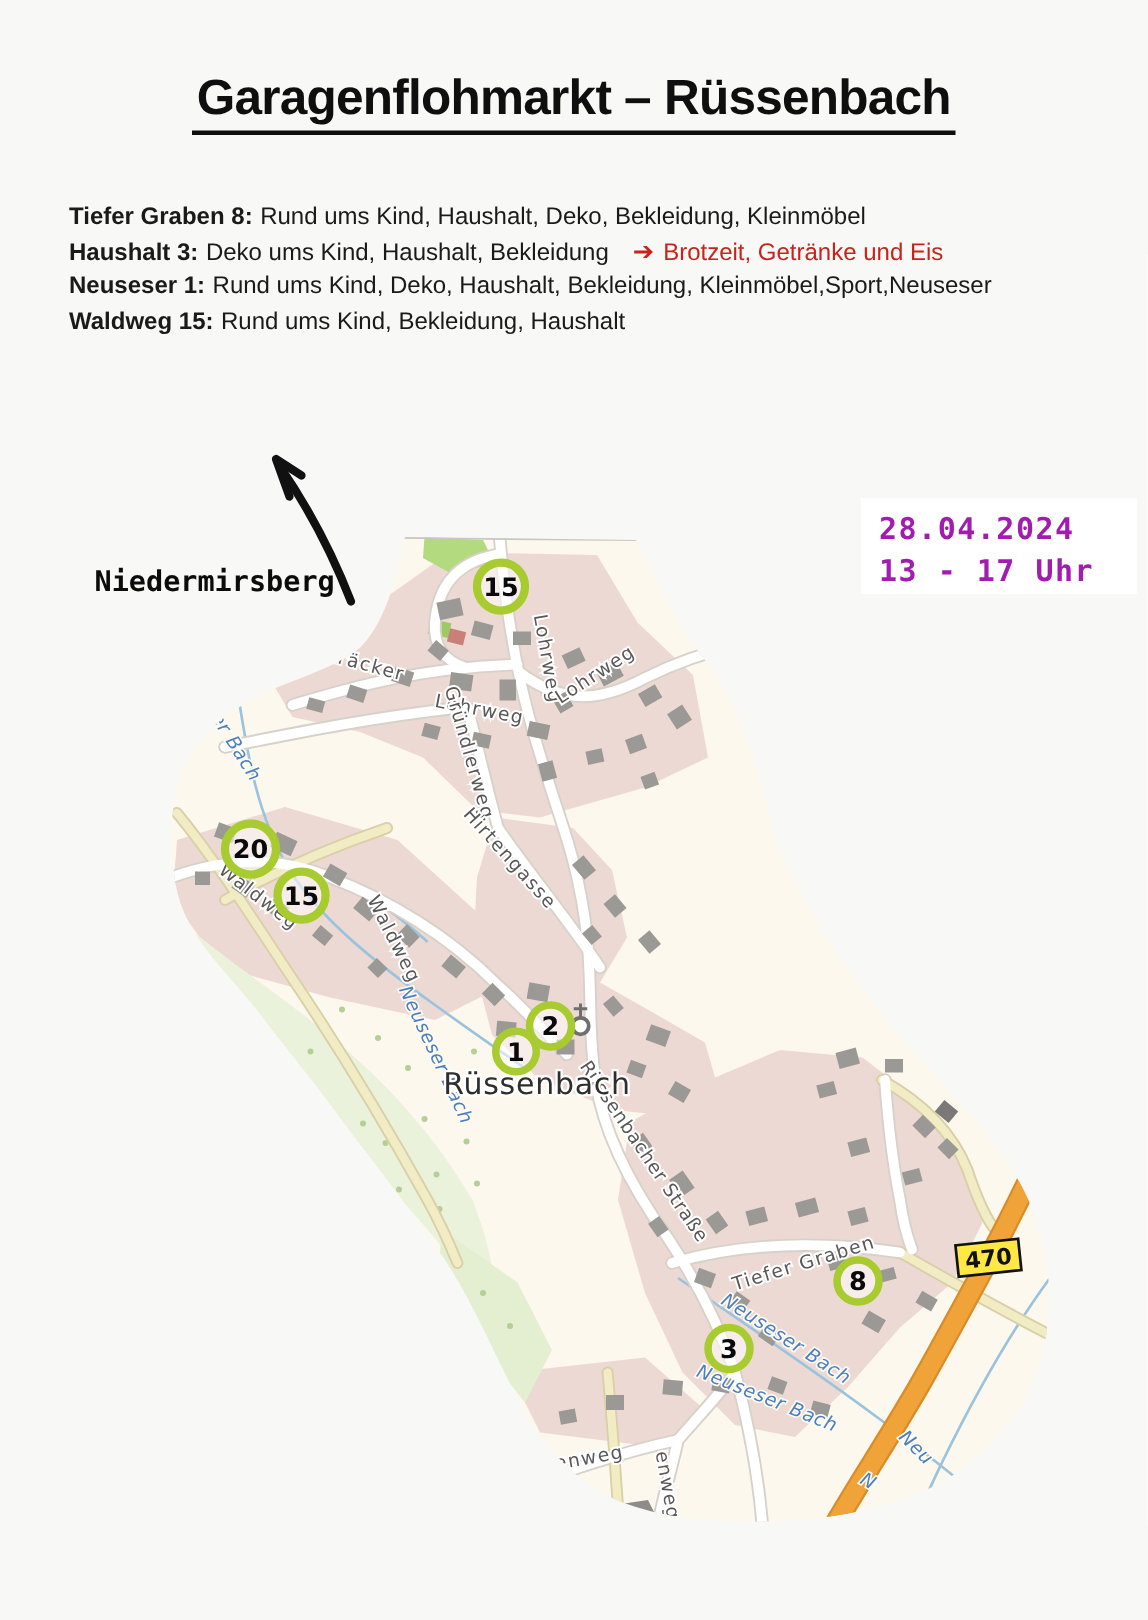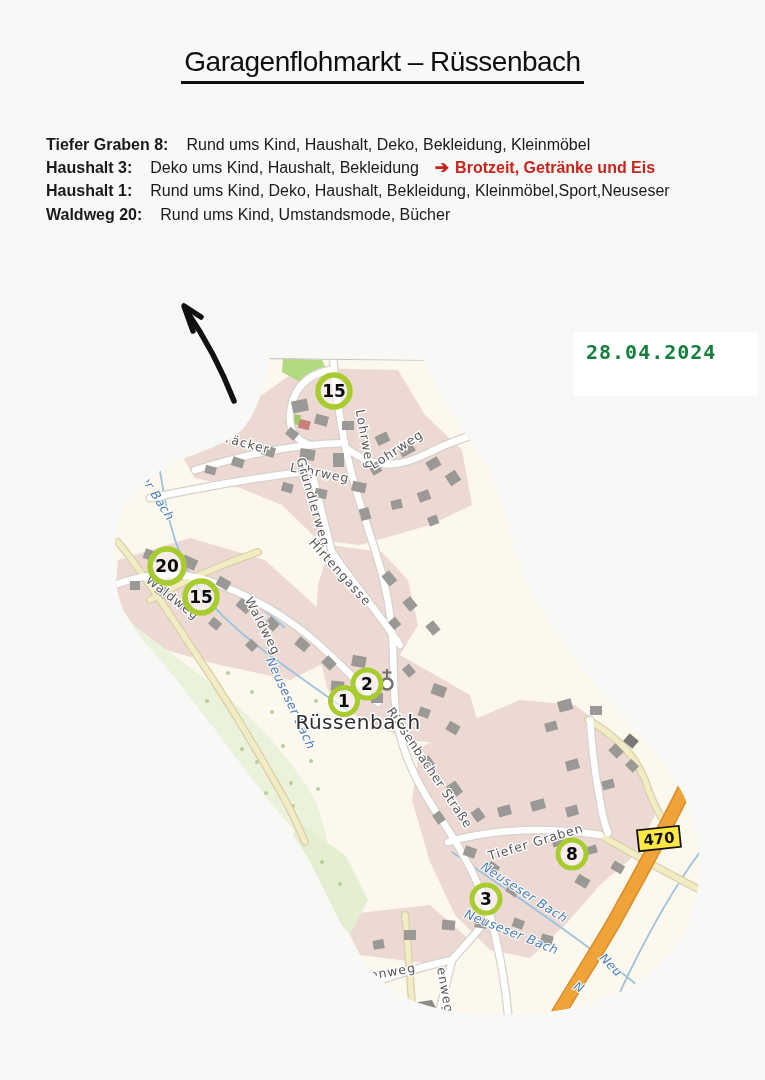--- a/index.html
+++ b/index.html
@@ -3,34 +3,34 @@
 <meta charset="utf-8">
 <style>
   html,body{margin:0;padding:0;}
   .page{
     position:relative; width:765px; height:1080px;
     background:#f8f8f7; overflow:hidden;
     font-family:"Liberation Sans", sans-serif; color:#1a1a1a;
   }
   .title-wrap{position:absolute; top:46px; left:0; width:100%; text-align:center;}
   .title{
-    display:inline-block; font-size:28px; font-weight:normal; letter-spacing:-0.5px;
+    display:inline-block; font-size:33px; font-weight:bold; letter-spacing:-0.5px;
     color:#0f0f0f; border-bottom:3px solid #0f0f0f; padding:0 3px 3px 3px;
   }
   .listings{position:absolute; top:133px; left:46px; width:690px;}
   .row{height:23.2px; line-height:23.2px; font-size:16px; white-space:nowrap;}
-  .addr{font-weight:bold; margin-right:18px;}
-  .note{margin-left:16px; font-weight:bold; color:#c8231b;}
+  .addr{font-weight:bold; margin-right:5px;}
+  .note{margin-left:16px; font-weight:normal; color:#c8231b;}
   .note-arrow{font-size:17px; margin-right:6px;}
   .map-svg{position:absolute; left:0; top:0;}
   .datebox{
     position:absolute; left:574px; top:332px; width:184px; height:64px;
     background:#ffffff; padding:6px 0 0 12px; box-sizing:border-box;
     font-family:"DejaVu Sans Mono", monospace; font-weight:bold;
-    font-size:20px; line-height:28px; letter-spacing:1px; color:#15803d;
+    font-size:20px; line-height:28px; letter-spacing:1px; color:#a21caf;
   }
   .neighbor{
     position:absolute; left:63px; top:377px;
     font-family:"DejaVu Sans Mono", monospace; font-weight:bold;
     font-size:19px; color:#0c0c0c;
   }
   
   text{font-family:"DejaVu Sans", sans-serif;}
   .street{fill:#585858; font-size:12.5px; letter-spacing:1px;
           paint-order:stroke; stroke:#ffffff; stroke-width:2.6px; text-anchor:middle;}
@@ -48,22 +48,22 @@
 
 <div class="page">
 
   <div class="title-wrap">
     <span class="title">Garagenflohmarkt – Rüssenbach</span>
   </div>
 
   <div class="listings">
     <div class="row"><span class="addr">Tiefer Graben 8:</span><span>Rund ums Kind, Haushalt, Deko, Bekleidung, Kleinmöbel</span></div>
     <div class="row"><span class="addr">Haushalt 3:</span><span>Deko ums Kind, Haushalt, Bekleidung</span><span class="note"><span class="note-arrow">➔</span><span>Brotzeit, Getränke und Eis</span></span></div>
-    <div class="row"><span class="addr">Haushalt 1:</span><span>Rund ums Kind, Deko, Haushalt, Bekleidung, Kleinmöbel,Sport,Neuseser</span></div>
-    <div class="row"><span class="addr">Waldweg 20:</span><span>Rund ums Kind, Umstandsmode, Bücher</span></div>
+    <div class="row"><span class="addr">Neuseser 1:</span><span>Rund ums Kind, Deko, Haushalt, Bekleidung, Kleinmöbel,Sport,Neuseser</span></div>
+    <div class="row"><span class="addr">Waldweg 15:</span><span>Rund ums Kind, Bekleidung, Haushalt</span></div>
   </div>
 
   <svg class="map-svg" width="765" height="1080" viewBox="0 0 765 1080">
     <defs>
       <clipPath id="blob">
         <path d="M 270,358 L 424,360 C 438,385 448,412 470,440 C 492,468 502,500 512,540
                  C 523,585 552,628 582,668 C 612,708 652,742 676,782 C 698,818 704,858 696,898
                  C 688,938 662,968 628,988 C 598,1004 558,1013 518,1014 C 478,1016 438,1012 409,999
                  C 384,988 362,964 346,934 C 330,904 316,869 296,839 C 276,809 252,779 231,751
                  C 211,723 192,701 171,673 C 149,645 123,624 117,589 C 112,557 113,521 131,497
@@ -314,16 +314,18 @@
     </g>
 
     <g fill="none" stroke="#111" stroke-width="5.5" stroke-linecap="round" stroke-linejoin="round">
       <path d="M 234,401 C 222,370 208,342 186,310"></path>
       <path d="M 201,317 L 184,306 L 193,331"></path>
     </g>
   </svg>
 
   <div class="datebox">
     <div>28.04.2024</div>
+    <div>13 - 17 Uhr</div>
   </div>
 
+  <div class="neighbor">Niedermirsberg</div>
 
 </div>
 
 </body></html>

